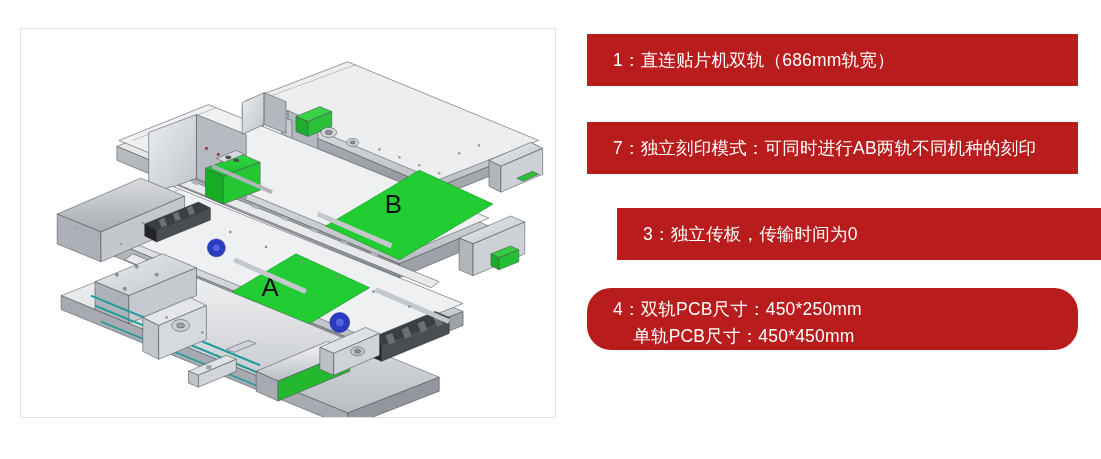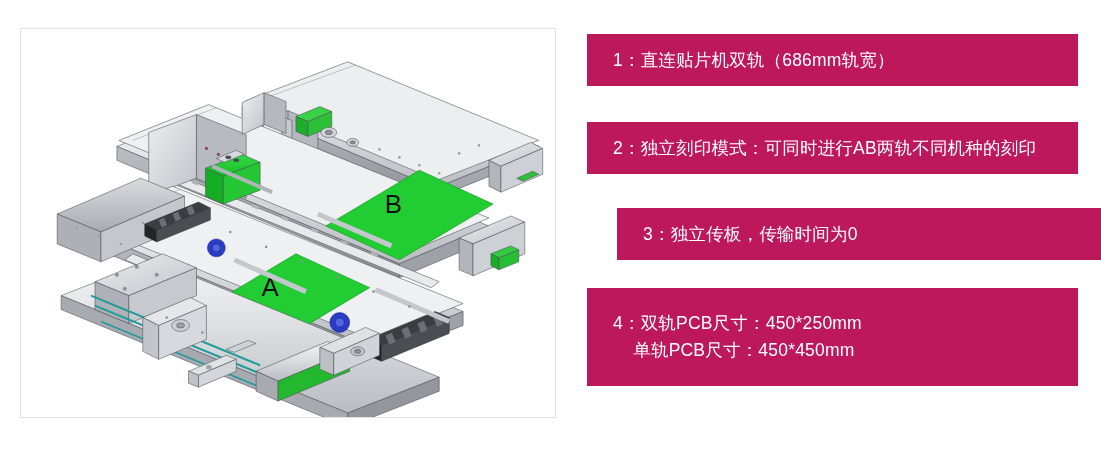--- a/index.html
+++ b/index.html
@@ -41,38 +41,38 @@
     left: 587px;
     top: 28px;
     width: 491px;
     height: 400px;
   }
   .feature-box {
     position: absolute;
     left: 0;
     width: 491px;
     box-sizing: border-box;
-    background: #be185d;
+    background: #b91c1c;
     color: #ffffff;
     display: flex;
     align-items: center;
     padding-left: 26px;
     padding-right: 14px;
   }
   .feature-text {
     font-size: 17.5px;
     line-height: 26px;
     letter-spacing: 0.2px;
     white-space: pre;
     font-weight: 400;
   }
   .fb1 { top: 6px;   height: 52px; }
   .fb2 { top: 94px;  height: 52px; }
   .fb3 { top: 180px; height: 52px; margin-left: 30px; }
-  .fb4 { top: 260px; height: 98px; align-items: center; }
+  .fb4 { top: 260px; height: 62px; align-items: flex-end; border-radius: 24px; }
   .fb4 .feature-text { line-height: 27px; }
 </style>
 </head>
 <body>
 
 <div id="cad-panel">
   <svg id="cad-svg" viewBox="0 0 536 390" xmlns="http://www.w3.org/2000/svg">
     <defs>
       <linearGradient id="railTop" x1="0" y1="0" x2="0" y2="1">
         <stop offset="0%" stop-color="#f4f5f6"></stop>
@@ -339,21 +339,21 @@
   </svg>
 </div>
 
 <div id="feature-list">
 
   <div class="feature-box fb1">
     <span class="feature-text">1：直连贴片机双轨（686mm轨宽）</span>
   </div>
 
   <div class="feature-box fb2">
-    <span class="feature-text">2：独立刻印模式：可同时进行AB两轨不同机种的刻印</span>
+    <span class="feature-text">7：独立刻印模式：可同时进行AB两轨不同机种的刻印</span>
   </div>
 
   <div class="feature-box fb3">
     <span class="feature-text">3：独立传板，传输时间为0</span>
   </div>
 
   <div class="feature-box fb4">
     <span class="feature-text">4：双轨PCB尺寸：450*250mm
     单轨PCB尺寸：450*450mm</span>
   </div>

